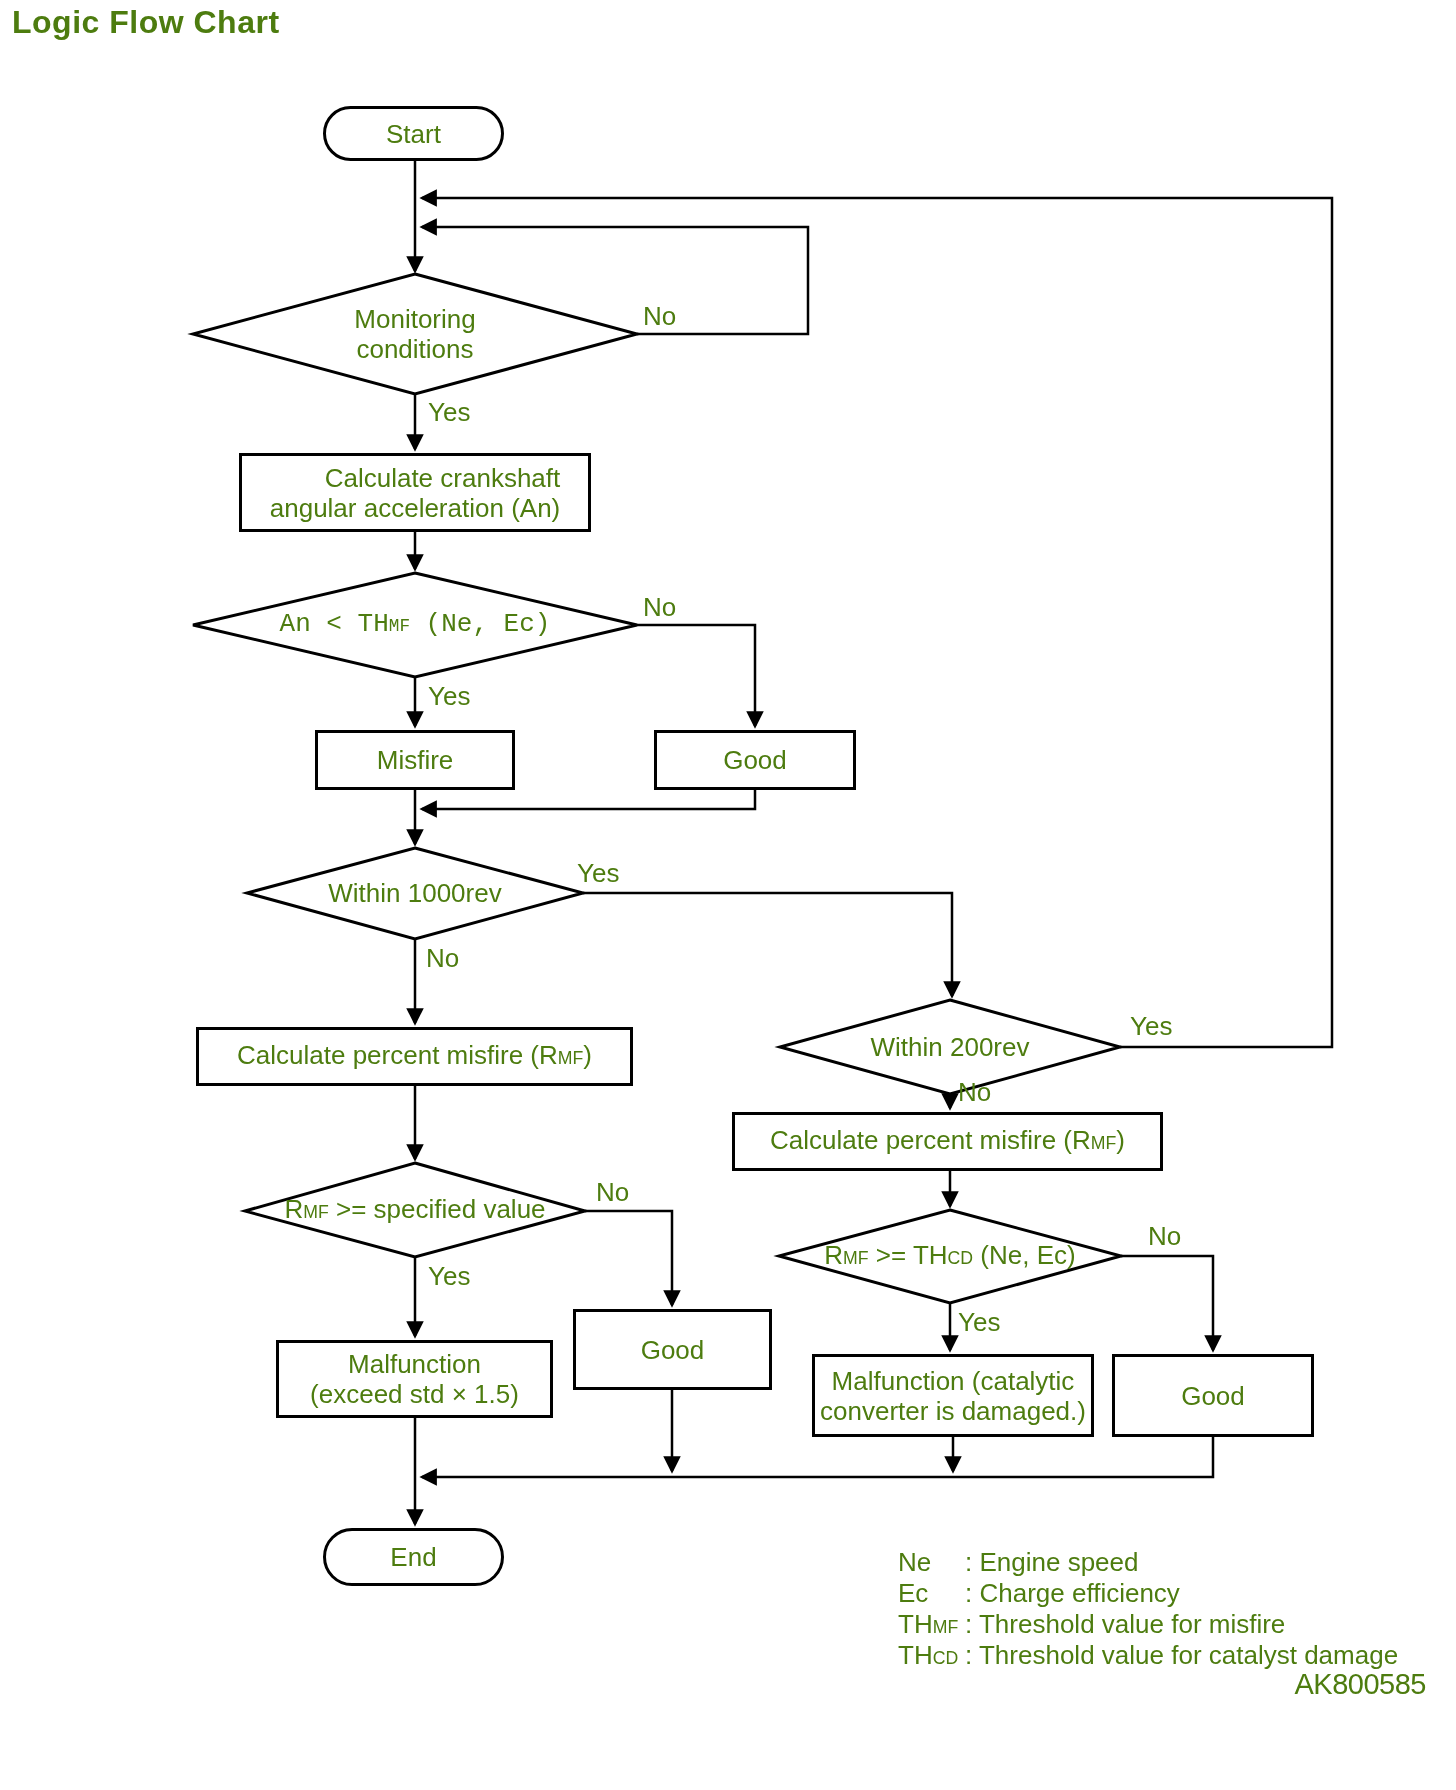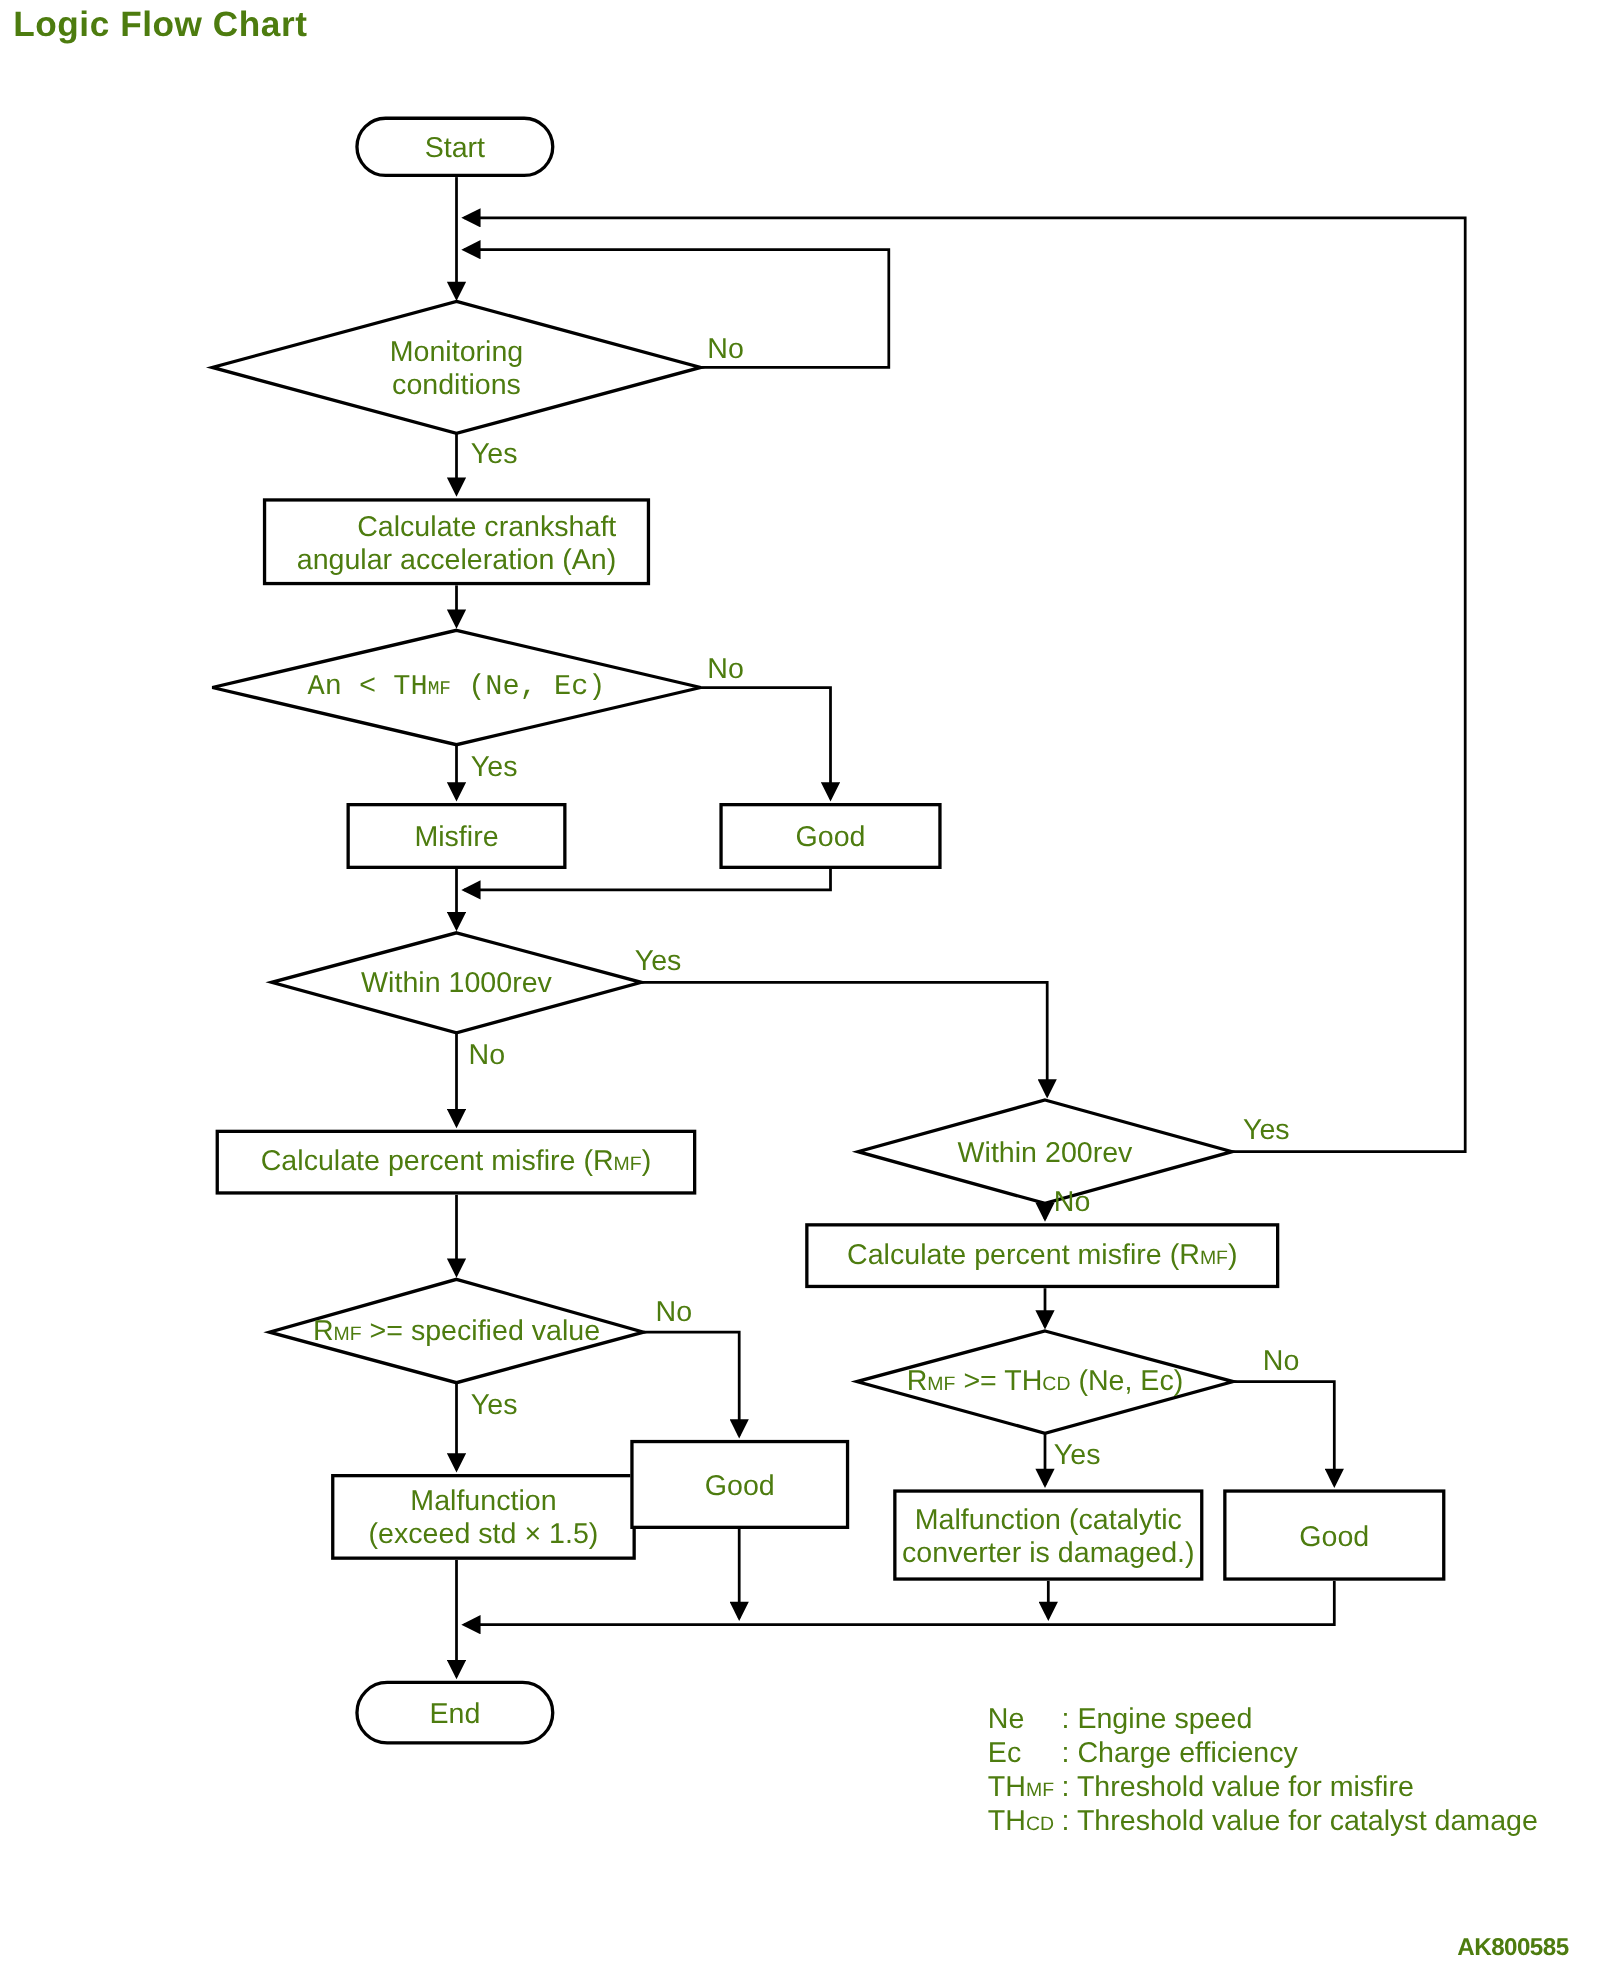--- a/index.html
+++ b/index.html
@@ -27,21 +27,21 @@
     position:absolute;font-size:26px;line-height:30px;white-space:nowrap;
   }
   .sub{font-size:0.68em;}
   .legend{
     position:absolute;left:898px;top:1548px;font-size:26px;line-height:28px;
   }
   .legend-row{display:flex;}
   .legend-term{display:inline-block;width:67px;white-space:nowrap;}
   .legend-desc{white-space:pre;}
   .figcode{
-    position:absolute;right:30px;top:1757px;font-size:22px;font-weight:bold;
+    position:absolute;right:30px;top:1668px;font-size:29px;font-weight:normal;
     letter-spacing:-0.5px;
   }
 </style>
 </head>
 <body>
 
 <div id="canvas">
 
   <svg id="flow-svg" width="1456" height="1790" viewBox="0 0 1456 1790">
     <defs>
@@ -101,21 +101,21 @@
   </div>
 
   <div class="node" style="left:654px;top:730px;width:202px;height:60px;">
     <span>Good</span>
   </div>
 
   <div class="node" style="left:196px;top:1027px;width:437px;height:59px;">
     <span><span>Calculate percent misfire (R</span><span class="sub">MF</span><span>)</span></span>
   </div>
 
-  <div class="node" style="left:276px;top:1340px;width:277px;height:78px;margin-left:25px;">
+  <div class="node" style="left:276px;top:1340px;width:277px;height:78px;">
     <span>
         <span style="display:block;">Malfunction</span>
         <span style="display:block;">(exceed std × 1.5)</span>
       </span>
   </div>
 
   <div class="node" style="left:573px;top:1309px;width:199px;height:81px;">
     <span>Good</span>
   </div>
 

